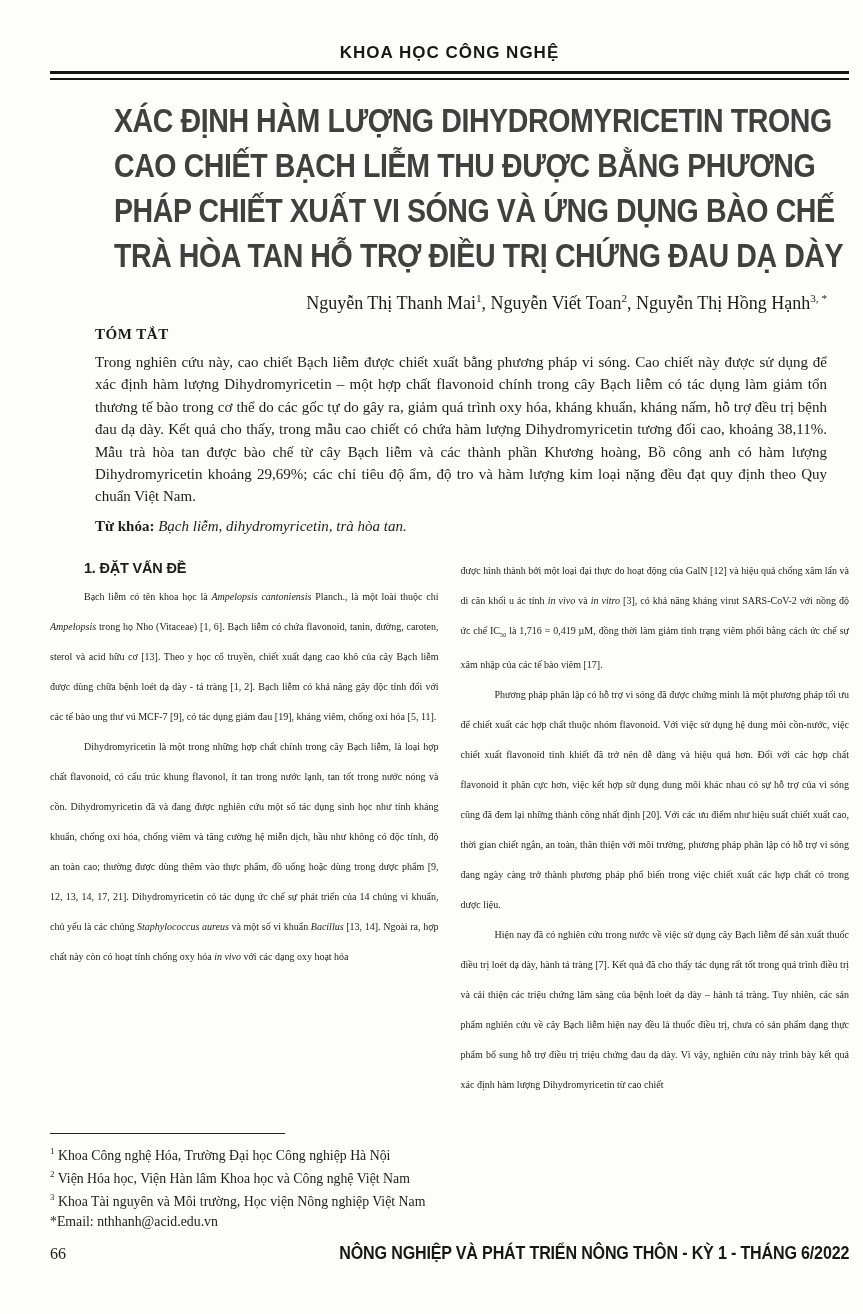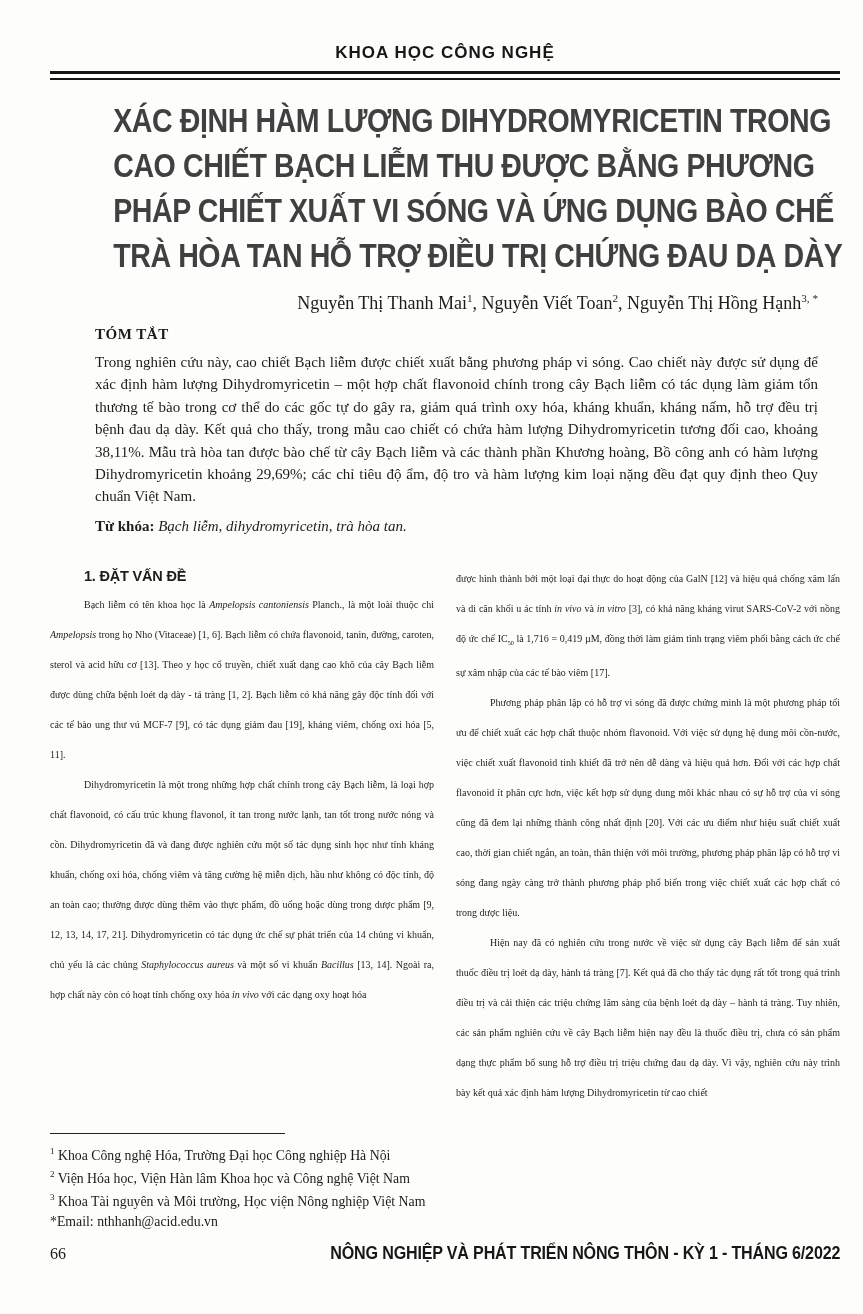--- a/index.html
+++ b/index.html
@@ -6,21 +6,21 @@
   body {
     width: 863px; height: 1314px;
     background: #fdfdfb;
     color: #1c1c1c;
     font-family: "Liberation Serif", "DejaVu Serif", serif;
     overflow: hidden;
   }
   .page {
     box-sizing: border-box;
     width: 863px; height: 1314px;
-    padding: 44px 23px 0 50px;
+    padding: 44px 14px 0 50px;
     display: flex; flex-direction: column;
   }
   .header {
     text-align: center;
     font-family: "Liberation Sans", "DejaVu Sans", sans-serif;
     font-weight: 700; font-size: 17px; line-height: 18px;
     letter-spacing: 1px; color: #171717;
   }
   .double-rule {
     margin-top: 9px;
@@ -51,21 +51,21 @@
     margin: 0;
     font-size: 15px; line-height: 22.4px;
     text-align: justify;
   }
   .keywords { margin: 8px 0 0 0; font-size: 15px; line-height: 20px; }
   .kw-label { font-weight: 700; }
   .kw-text { font-style: italic; }
   .columns {
     flex: 1;
     display: flex; gap: 22px;
-    margin-top: 28px;
+    margin-top: 20px;
     overflow: hidden;
   }
   .col { width: 50%; box-sizing: border-box; }
   .col.left { display: flex; flex-direction: column; }
   .sec-heading {
     font-family: "Liberation Sans", "DejaVu Sans", sans-serif;
     font-weight: 700; font-size: 14.5px; line-height: 20px;
     margin: 2px 0 4px 34px;
     letter-spacing: -0.2px; transform-origin: 0 50%;
   }

